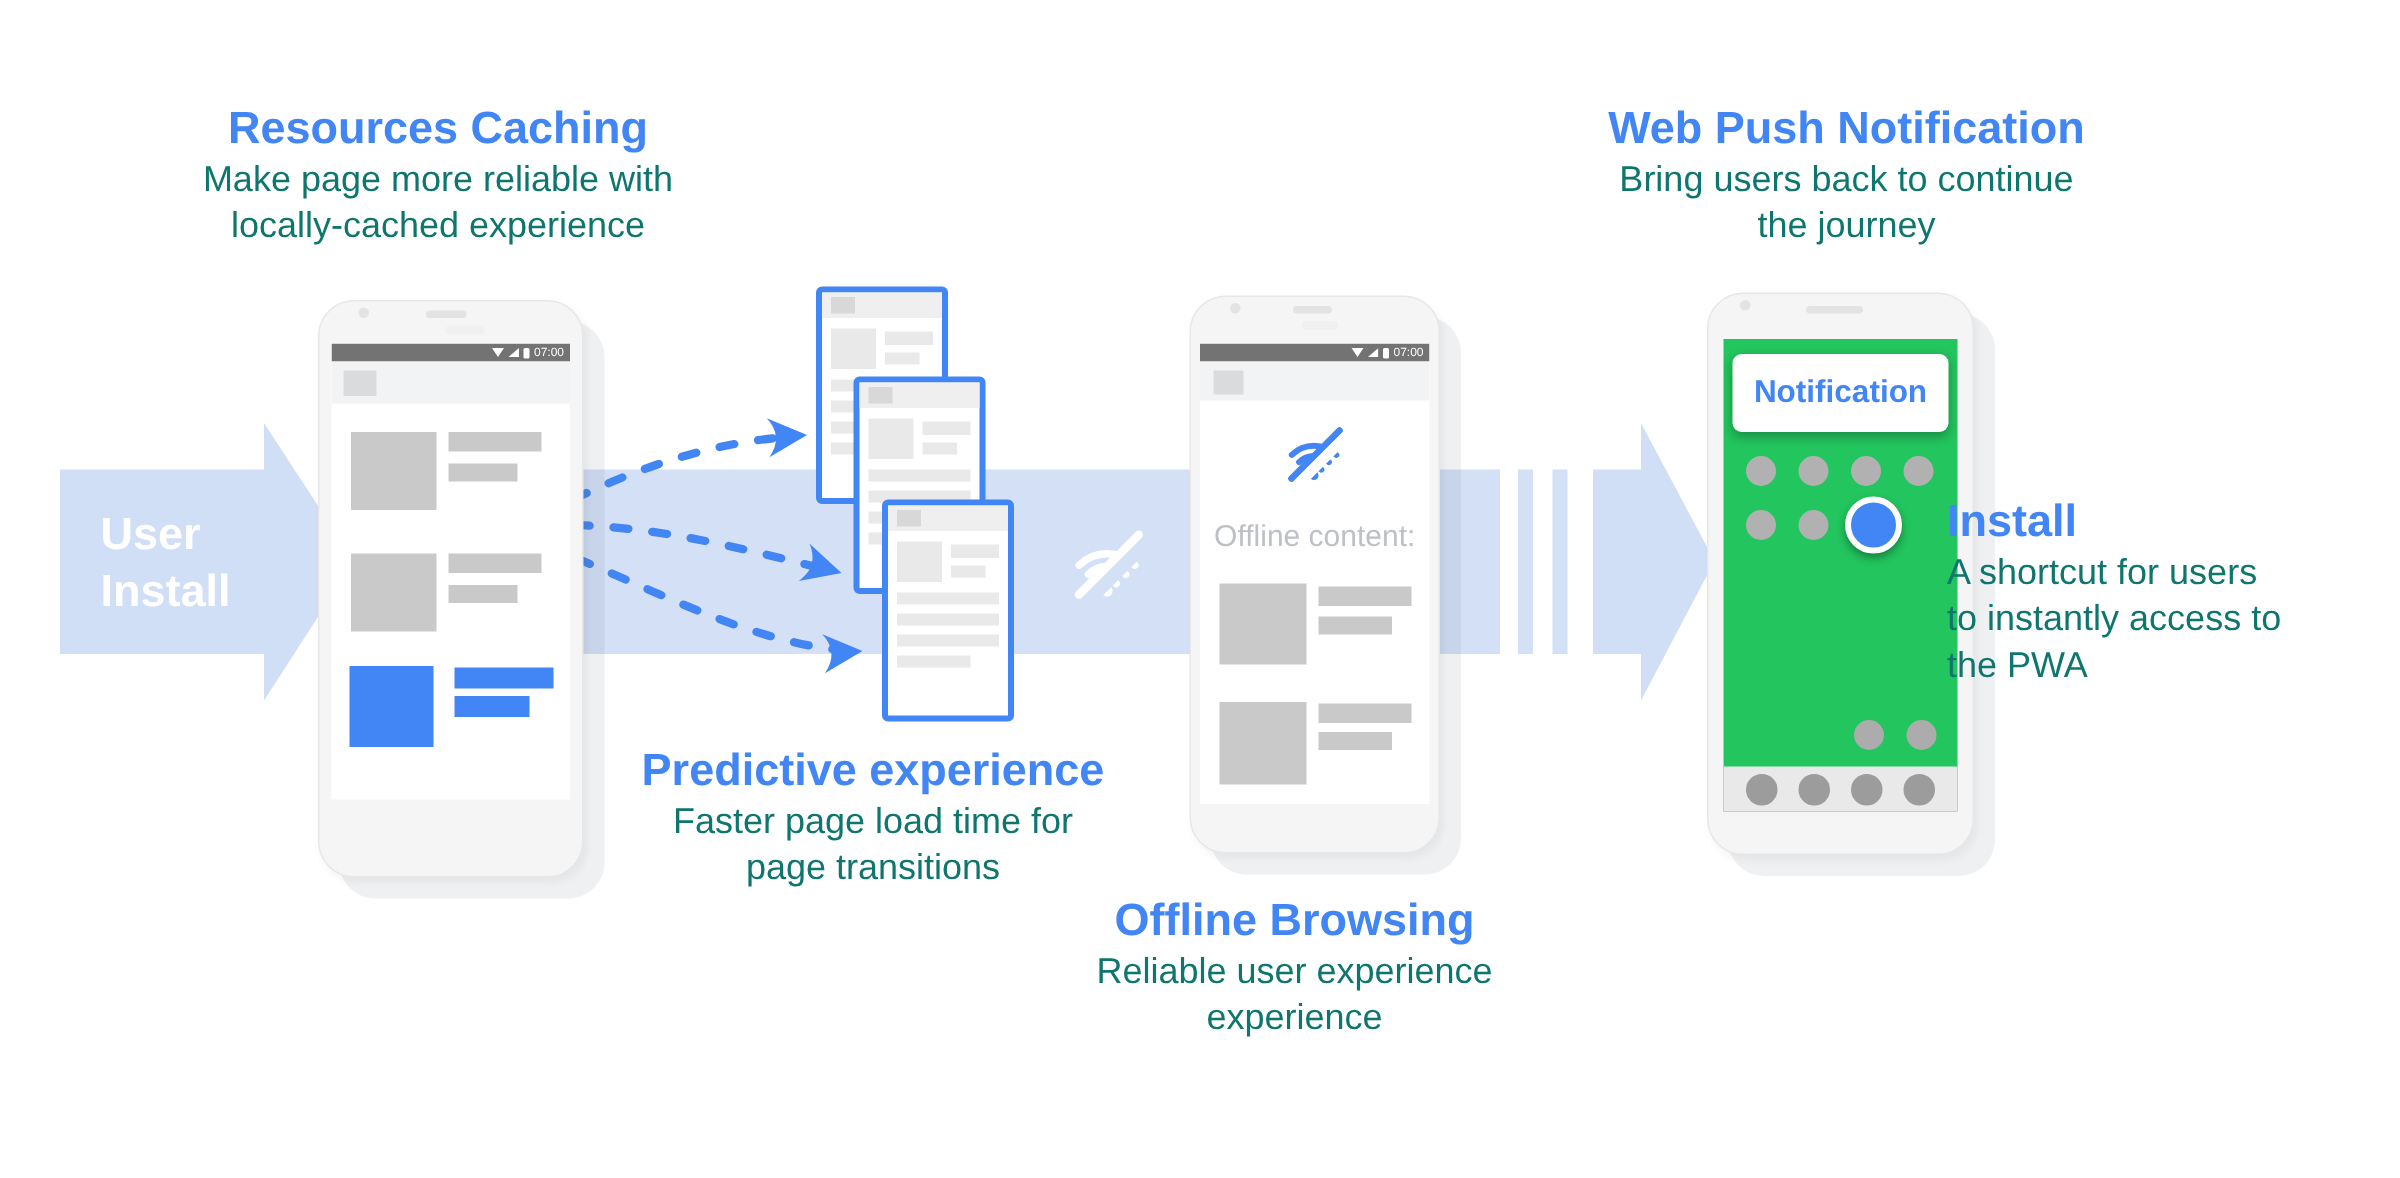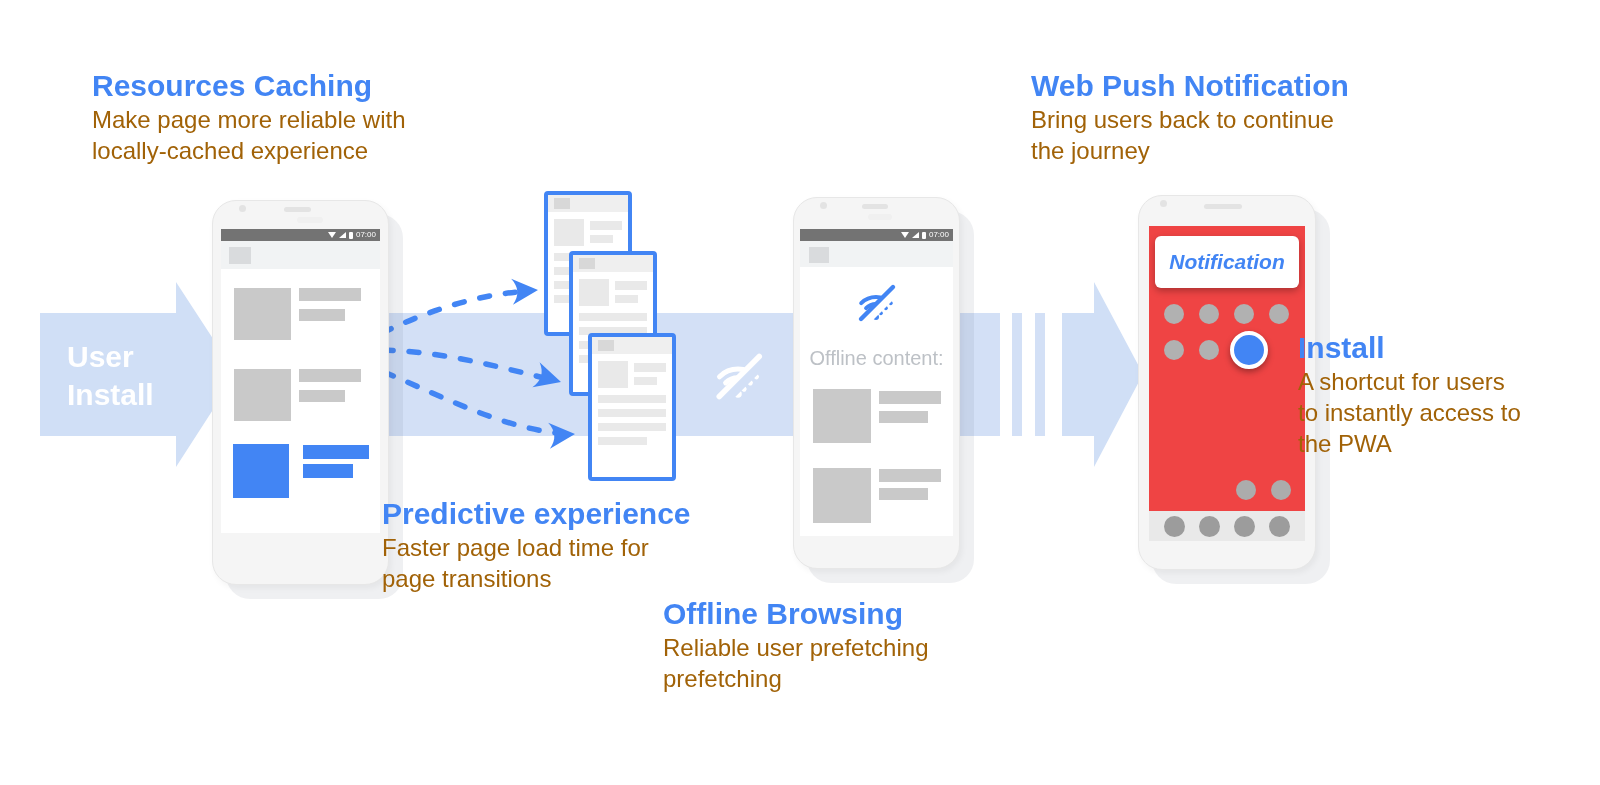--- a/index.html
+++ b/index.html
@@ -1,24 +1,24 @@
 <!DOCTYPE html>
 <html><head>
 <meta charset="utf-8">
 <style>
   html,body{margin:0;padding:0;background:#fff;}
   .canvas{position:relative;width:1600px;height:785px;background:#ffffff;overflow:hidden;
           font-family:"Liberation Sans",sans-serif;}
   svg.bg{position:absolute;left:0;top:0;z-index:1;}
 
   
-  .caption{position:absolute;z-index:6;text-align:left;}
+  .caption{position:absolute;z-index:6;text-align:center;}
   .caption.left{text-align:left;}
   .cap-title{font-size:30px;font-weight:bold;color:#4285F4;line-height:36px;}
-  .cap-line{font-size:24px;color:#a16207;line-height:31px;}
+  .cap-line{font-size:24px;color:#0f766e;line-height:31px;}
   .journey-label{position:absolute;left:67px;top:338px;z-index:6;color:#ffffff;
                  font-size:30px;font-weight:bold;line-height:38px;}
 
   
   .phone{position:absolute;z-index:5;background:#F5F5F5;border:1px solid #E7E7E7;border-radius:24px;
          box-shadow:14px 14px 0 rgba(100,110,125,0.10), 2px 3px 6px rgba(0,0,0,0.05);}
   .cam{position:absolute;width:7px;height:7px;border-radius:50%;background:#E3E3E3;}
   .speaker{position:absolute;height:5px;border-radius:3px;background:#E3E3E3;}
   .speaker2{position:absolute;height:6px;border-radius:3px;background:#F0F0F0;}
   .screen{position:absolute;background:#ffffff;overflow:hidden;}
@@ -29,21 +29,21 @@
   .sb-batt{width:4px;height:7px;background:#fff;border-radius:1px;}
   .sb-time{color:#fff;font-size:8px;line-height:1;}
   .appheader{position:absolute;left:0;right:0;top:12px;height:28px;background:#F1F3F4;}
   .appheader-sq{position:absolute;left:8px;top:6px;width:22px;height:17px;background:#D9DBDD;}
   .blk{position:absolute;background:#C9C9C9;}
   .blk.blue{background:#4285F4;}
   .offline-label{position:absolute;left:0;right:0;text-align:center;font-size:20px;color:#BDC1C6;}
   .wifioff-wrap{position:absolute;}
 
   
-  .screen.gray{background:#ef4444;font-style:italic;}
+  .screen.gray{background:#22c55e;}
   .notif-card{position:absolute;background:#fff;border-radius:6px;box-shadow:0 3px 7px rgba(0,0,0,0.28);
               display:flex;align-items:center;justify-content:center;}
   .notif-text{font-size:21px;font-weight:bold;color:#4285F4;}
   .dot{position:absolute;width:20px;height:20px;border-radius:50%;background:#B1B1B1;}
   .dot.dim{background:#ACACAC;}
   .blue-dot{position:absolute;width:30px;height:30px;border-radius:50%;background:#4285F4;
             border:4px solid #ffffff;box-shadow:0 3px 6px rgba(0,0,0,0.35);}
   .dock{position:absolute;left:0;right:0;background:#E9E9E9;}
   .dock-dot{position:absolute;width:21px;height:21px;border-radius:50%;background:#9C9C9C;}
 
@@ -257,22 +257,22 @@
   </div>
 
   <div class="caption" style="left:382px;top:496px;width:400px;">
     <div class="cap-title">Predictive experience</div>
     <div class="cap-line">Faster page load time for</div>
     <div class="cap-line">page transitions</div>
   </div>
 
   <div class="caption" style="left:663px;top:596px;width:400px;">
     <div class="cap-title">Offline Browsing</div>
-    <div class="cap-line">Reliable user prefetching</div>
-    <div class="cap-line">prefetching</div>
+    <div class="cap-line">Reliable user experience</div>
+    <div class="cap-line">experience</div>
   </div>
 
   <div class="caption left" style="left:1298px;top:330px;width:260px;">
     <div class="cap-title">Install</div>
     <div class="cap-line">A shortcut for users</div>
     <div class="cap-line">to instantly access to</div>
     <div class="cap-line">the PWA</div>
   </div>
 
 </div>

